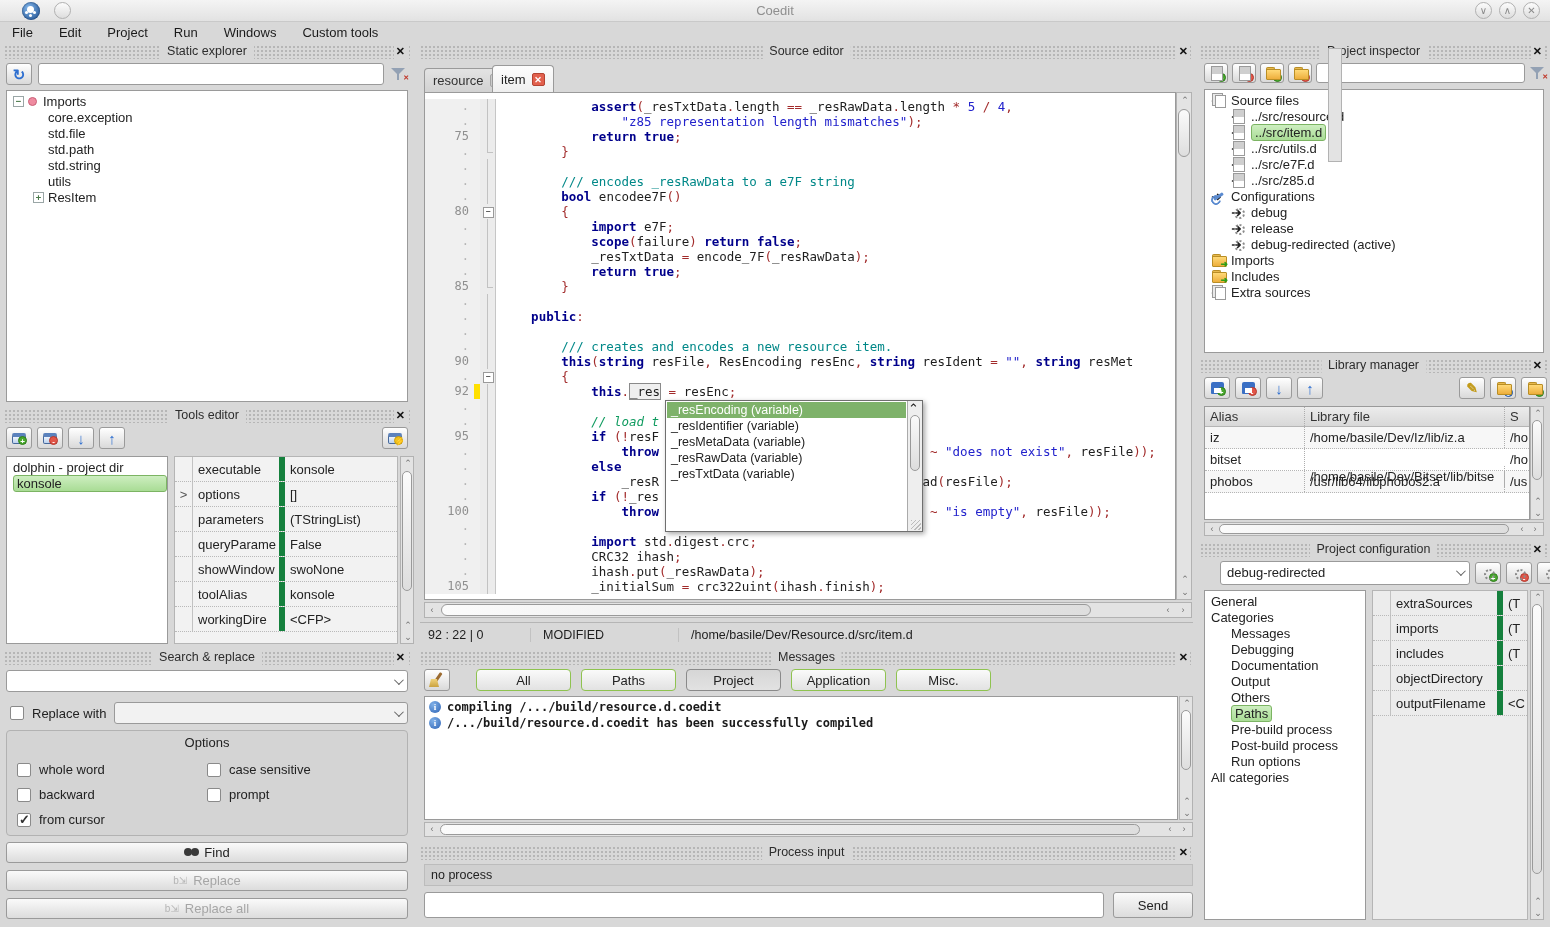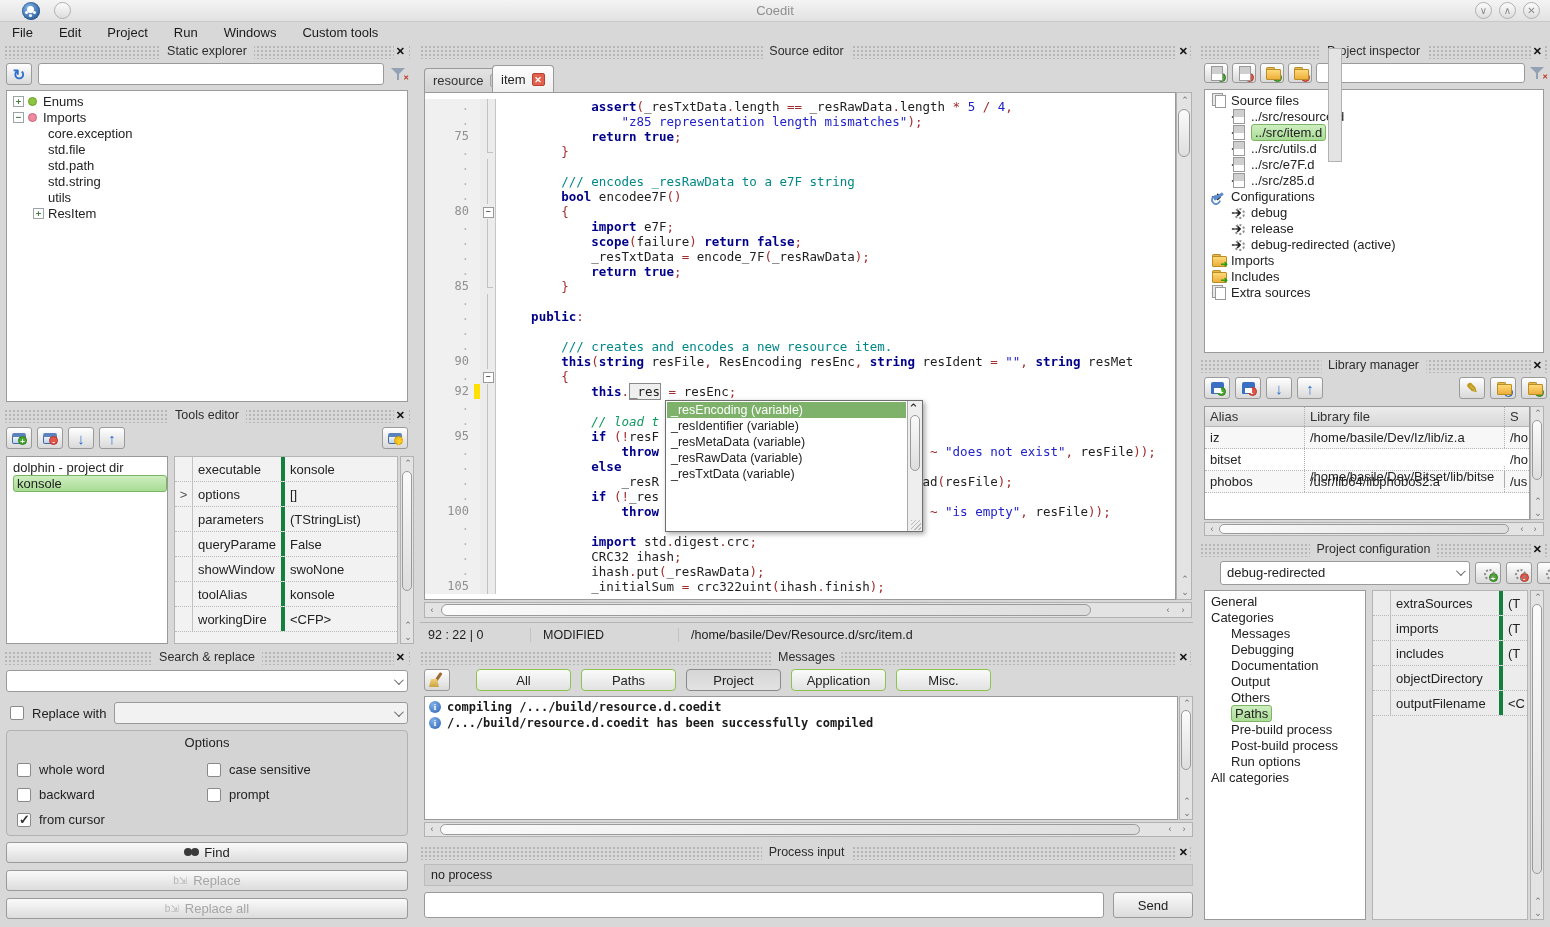--- a/index.html
+++ b/index.html
@@ -131,21 +131,21 @@
 
 .lmtable{position:absolute;background:#fff;border:1px solid #9a9a9a;}
 .lmhead{display:flex;height:20px;background:linear-gradient(#ececec,#d8d8d8);border-bottom:1px solid #b5b5b5;font-size:13px;color:#333;}
 .lmrow{display:flex;height:22px;border-bottom:1px dotted #b5b5b5;font-size:13px;align-items:center;}
 .lmrow:nth-child(odd){background:#f7f7f7;}
 .lc{padding:0 5px;border-right:1px dotted #adadad;overflow:hidden;white-space:nowrap;display:flex;align-items:center;height:100%;}
 
 
 .pgrow{display:flex;height:25px;border-bottom:1px dotted #b9b9b9;font-size:13px;align-items:center;}
 .pgexp{width:18px;flex:0 0 18px;text-align:center;color:#555;border-right:1px solid #c2c2c2;height:100%;display:flex;align-items:center;justify-content:center;}
-.pgkey{padding:0 5px;overflow:hidden;white-space:nowrap;height:100%;display:flex;align-items:center;border-right:4px solid #15803d;}
+.pgkey{padding:0 5px;overflow:hidden;white-space:nowrap;height:100%;display:flex;align-items:center;border-right:6px solid #15803d;}
 .pgval{padding:0 5px;overflow:hidden;white-space:nowrap;height:100%;display:flex;align-items:center;flex:1;}
 
 .white{background:#fff;border:1px solid #9a9a9a;}
 .groupbox{border:1px solid #b2b2b2;border-radius:4px;background:#d4d4d4;}
 </style>
 </head>
 <body>
 
 <div class="titlebar">
   <span class="apppaw"></span>
@@ -173,25 +173,20 @@
     <span class="tbtn">
         <span class="bluearrow">↻</span>
       </span>
     <input class="tinput" style="flex: 1 1 0%;" value="">
     <span class="funnel">
         <span class="stem"></span>
       </span>
   </div>
   <div class="white" style="position:absolute;left:2px;top:46px;width:402px;height:312px;padding-top:2px;">
 
-      <div class="trow ind0">
-        <span class="exp plus"></span>
-        <span class="bul b-green"></span>
-        <span class="lab">Enums</span>
-      </div>
 
       <div class="trow ind0">
         <span class="exp minus"></span>
         <span class="bul b-pink"></span>
         <span class="lab">Imports</span>
       </div>
 
       <div class="trow ind1">
         <span class="exp none"></span>
 

